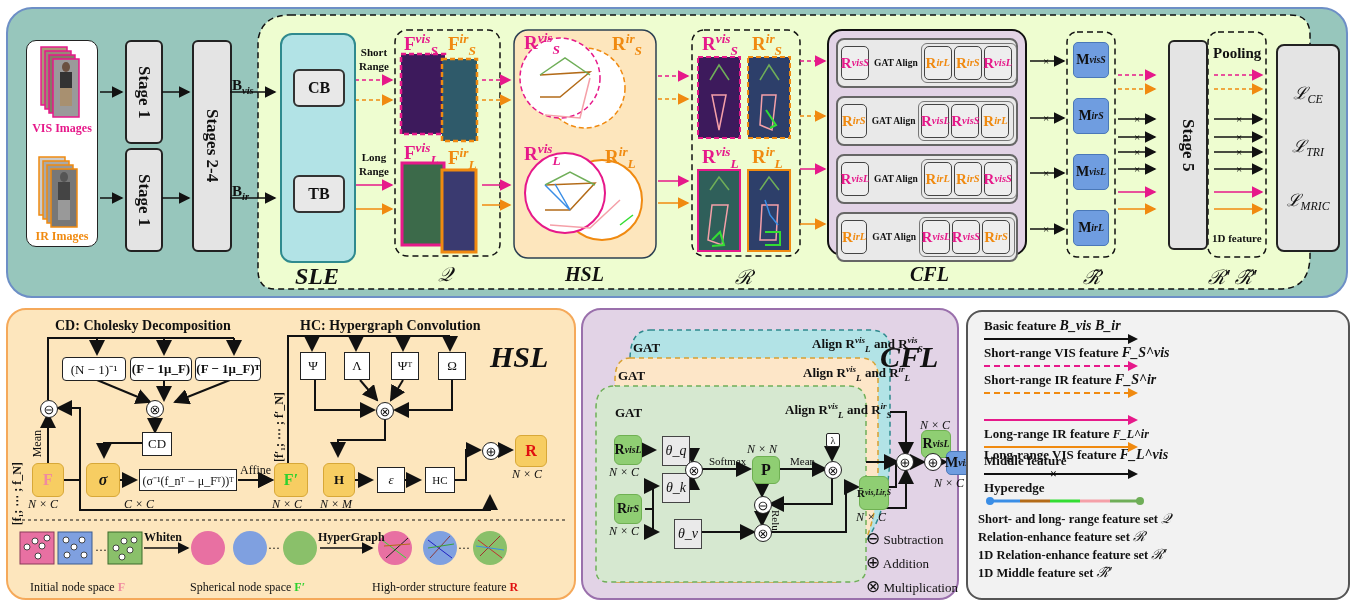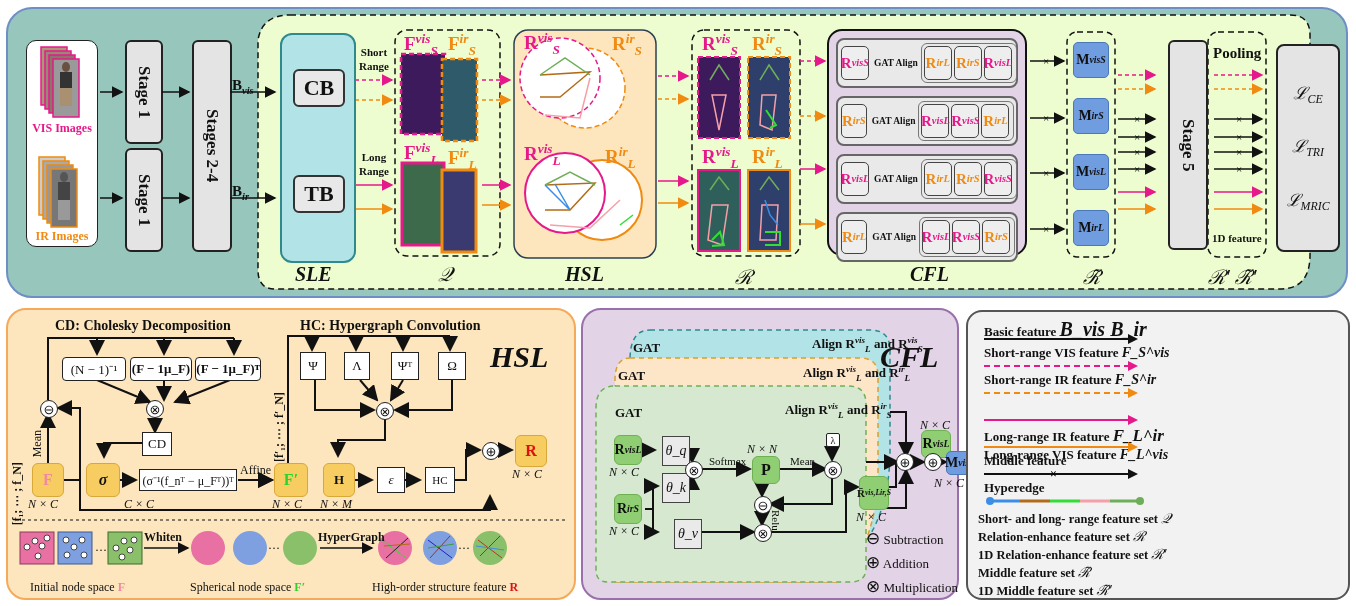--- a/index.html
+++ b/index.html
@@ -12,21 +12,21 @@
   .grn{color:#2ed12e;}
   .red{color:#e01010;}
   .pink{color:#f08aa0;}
   sub,sup{font-size:70%;line-height:0;}
   
   #top{left:6px;top:7px;width:1342px;height:291px;background:#97c6bc;border:2px solid #6d8fc6;border-radius:26px;box-sizing:border-box;}
   #imgbox{left:26px;top:40px;width:70px;height:205px;background:#fff;border:1.5px solid #222;border-radius:10px;}
   .stage{background:#e4e4e4;border:2px solid #222;border-radius:6px;display:flex;align-items:center;justify-content:center;font-weight:bold;font-size:17px;}
   .vert{writing-mode:vertical-rl;}
   #sle{left:280px;top:33px;width:72px;height:226px;background:#b2e3e6;border:2px solid #2f8a8e;border-radius:12px;}
-  .gbtn{background:#e8e8e8;border:2px solid #333;border-radius:6px;display:flex;align-items:center;justify-content:center;font-weight:bold;font-size:22px;}
+  .gbtn{background:#e8e8e8;border:2px solid #333;border-radius:6px;display:flex;align-items:center;justify-content:center;font-weight:bold;font-size:16px;}
   .lbl{font-size:19px;}
   .cflrow{background:#e9e9e9;border:2px solid #666;border-radius:8px;}
   .rbox{background:#eee;border:1.5px solid #444;border-radius:5px;display:flex;align-items:center;justify-content:center;font-weight:bold;font-size:15px;}
   .mbox{background:#6f9de0;border:1px solid #4a78b8;border-radius:5px;display:flex;align-items:center;justify-content:center;font-weight:bold;font-size:14px;color:#111;}
   
   #hslp{left:6px;top:308px;width:570px;height:292px;background:#fde6bd;border:2px solid #f5a95a;border-radius:20px;box-sizing:border-box;}
   .wbox{background:#fff;border:1.5px solid #222;display:flex;align-items:center;justify-content:center;font-size:13px;}
   .ybox{background:#f7cd62;border:1px solid #d8a838;border-radius:6px;display:flex;align-items:center;justify-content:center;font-weight:bold;font-size:16px;}
   .circop{width:16px;height:16px;border:1.5px solid #222;border-radius:50%;background:#fff;display:flex;align-items:center;justify-content:center;font-size:13px;line-height:1;}
   .dimlbl{font-size:12px;font-style:italic;}
@@ -301,21 +301,21 @@
 <div class="abs b" style="left:1212px;top:232px;font-size:11px;">1D feature</div>
 
 <div class="abs" style="left:1276px;top:44px;width:60px;height:204px;background:#e4e4e4;border:2px solid #222;border-radius:8px;">
   <div id="losslist" style="display:flex;flex-direction:column;align-items:center;justify-content:space-around;height:160px;margin-top:20px;">
       <div class="i" style="font-size: 17px;"><span>ℒ</span><sub>CE</sub></div>
       <div class="i" style="font-size: 17px;"><span>ℒ</span><sub>TRI</sub></div>
       <div class="i" style="font-size: 17px;"><span>ℒ</span><sub>MRIC</sub></div>
     </div>
 </div>
 
-<div class="abs b i" style="left:295px;top:263px;font-size:20px;">SLE</div>
+<div class="abs b i" style="left:295px;top:263px;font-size:24px;">SLE</div>
 <div class="abs i" style="left:438px;top:263px;font-size:20px;">𝒬</div>
 <div class="abs b i" style="left:565px;top:263px;font-size:20px;">HSL</div>
 <div class="abs i" style="left:735px;top:263px;font-size:20px;">ℛ</div>
 <div class="abs b i" style="left:910px;top:263px;font-size:20px;">CFL</div>
 <div class="abs i" style="left:1083px;top:263px;font-size:20px;">ℛ̃</div>
 <div class="abs i" style="left:1208px;top:263px;font-size:20px;">ℛ′ ℛ̃′</div>
 
 <div id="hslp" class="abs"></div>
 <svg class="abs" style="left:0;top:300px" width="580" height="306">
   <defs>
@@ -525,21 +525,21 @@
 
 <div id="oplist" class="abs" style="left:866px;top:527px;font-size:13px;line-height:23px;">
     <div><span style="font-size:17px">⊖</span> <span>Subtraction</span></div>
     <div><span style="font-size:17px">⊕</span> <span>Addition</span></div>
     <div><span style="font-size:17px">⊗</span> <span>Multiplication</span></div>
   </div>
 
 <div id="legend" class="abs">
   <div id="legitems" class="abs" style="left:12px;top:6px;width:350px;">
       <div class="legrow" style="height: 27px; position: relative;">
-        <div style="position: absolute; left: 4px; top: 0px; font-size: 13px;"><span>Basic feature</span> <span class="i" style="font-size:20px">B_vis B_ir</span></div>
+        <div style="position: absolute; left: 4px; top: 0px; font-size: 13px;"><span>Basic feature</span> <span class="i" style="font-size:14px">B_vis B_ir</span></div>
         <svg width="350" height="10" style="position: absolute; left: 0px; top: 16px;">
           <line x1="4" x2="150" y1="5" y2="5" stroke="#111111" stroke-width="2"></line>
           <path d="M148,0 L158,5 L148,10 z" fill="#111111"></path>
         </svg>
       </div>
       <div class="legrow" style="height: 27px; position: relative;">
         <div style="position: absolute; left: 4px; top: 0px; font-size: 13px;"><span>Short-range VIS feature</span> <span class="i" style="font-size:14px">F_S^vis</span></div>
         <svg width="350" height="10" style="position: absolute; left: 0px; top: 16px;">
           <line x1="4" x2="150" y1="5" y2="5" stroke="#e6198a" stroke-width="2" stroke-dasharray="6,4"></line>
           <path d="M148,0 L158,5 L148,10 z" fill="#e6198a"></path>
@@ -553,21 +553,21 @@
         </svg>
       </div>
       <div class="legrow" style="height: 27px; position: relative;">
         <div style="position: absolute; left: 4px; top: 0px; font-size: 13px; margin-top: 48px;"><span>Long-range VIS feature</span> <span class="i" style="font-size:14px">F_L^vis</span></div>
         <svg width="350" height="10" style="position: absolute; left: 0px; top: 16px;">
           <line x1="4" x2="150" y1="5" y2="5" stroke="#e6198a" stroke-width="2"></line>
           <path d="M148,0 L158,5 L148,10 z" fill="#e6198a"></path>
         </svg>
       </div>
       <div class="legrow" style="height: 27px; position: relative;">
-        <div style="position: absolute; left: 4px; top: 0px; font-size: 13px;"><span>Long-range IR feature</span> <span class="i" style="font-size:17px">F_L^ir</span></div>
+        <div style="position: absolute; left: 4px; top: 0px; font-size: 13px;"><span>Long-range IR feature</span> <span class="i" style="font-size:12px">F_L^ir</span></div>
         <svg width="350" height="10" style="position: absolute; left: 0px; top: 16px;">
           <line x1="4" x2="150" y1="5" y2="5" stroke="#f08a10" stroke-width="2"></line>
           <path d="M148,0 L158,5 L148,10 z" fill="#f08a10"></path>
         </svg>
       </div>
       <div class="legrow" style="height: 27px; position: relative;">
         <div style="position: absolute; left: 4px; top: 0px; font-size: 13px;"><span>Middle  feature</span> <span class="i" style="font-size:14px"></span></div>
         <svg width="350" height="10" style="position: absolute; left: 0px; top: 16px;">
           <line x1="4" x2="150" y1="5" y2="5" stroke="#111111" stroke-width="2"></line>
           <path d="M148,0 L158,5 L148,10 z" fill="#111111"></path>
@@ -584,16 +584,15 @@
           <line x1="130" x2="160" y1="5" y2="5" stroke="#6fae58" stroke-width="3"></line>
           <circle cx="10" cy="5" r="4" fill="#3a8ee6"></circle>
           <circle cx="160" cy="5" r="4" fill="#6fae58"></circle>
         </svg>
       </div>
     </div>
   <div id="legsets" class="abs" style="left:10px;top:198px;width:370px;">
       <div class="legrow" style="font-size: 12.5px; line-height: 17px;"><span>Short- and long- range feature set</span> <span class="i" style="font-weight:normal;font-size:14px">𝒬</span></div>
       <div class="legrow" style="font-size: 12.5px; line-height: 17px;"><span>Relation-enhance feature set</span> <span class="i" style="font-weight:normal;font-size:14px">ℛ</span></div>
       <div class="legrow" style="font-size: 12.5px; line-height: 17px;"><span>1D Relation-enhance feature set</span> <span class="i" style="font-weight:normal;font-size:14px">ℛ′</span></div>
-      <div class="legrow" style="font-size: 12.5px; line-height: 17px;"><span>Middle feature set</span> <span class="i" style="font-weight:normal;font-size:14px">ℛ̃</span></div>
       <div class="legrow" style="font-size: 12.5px; line-height: 17px;"><span>1D Middle feature set</span> <span class="i" style="font-weight:normal;font-size:14px">ℛ̃′</span></div>
     </div>
 </div>
 
 </body></html>

